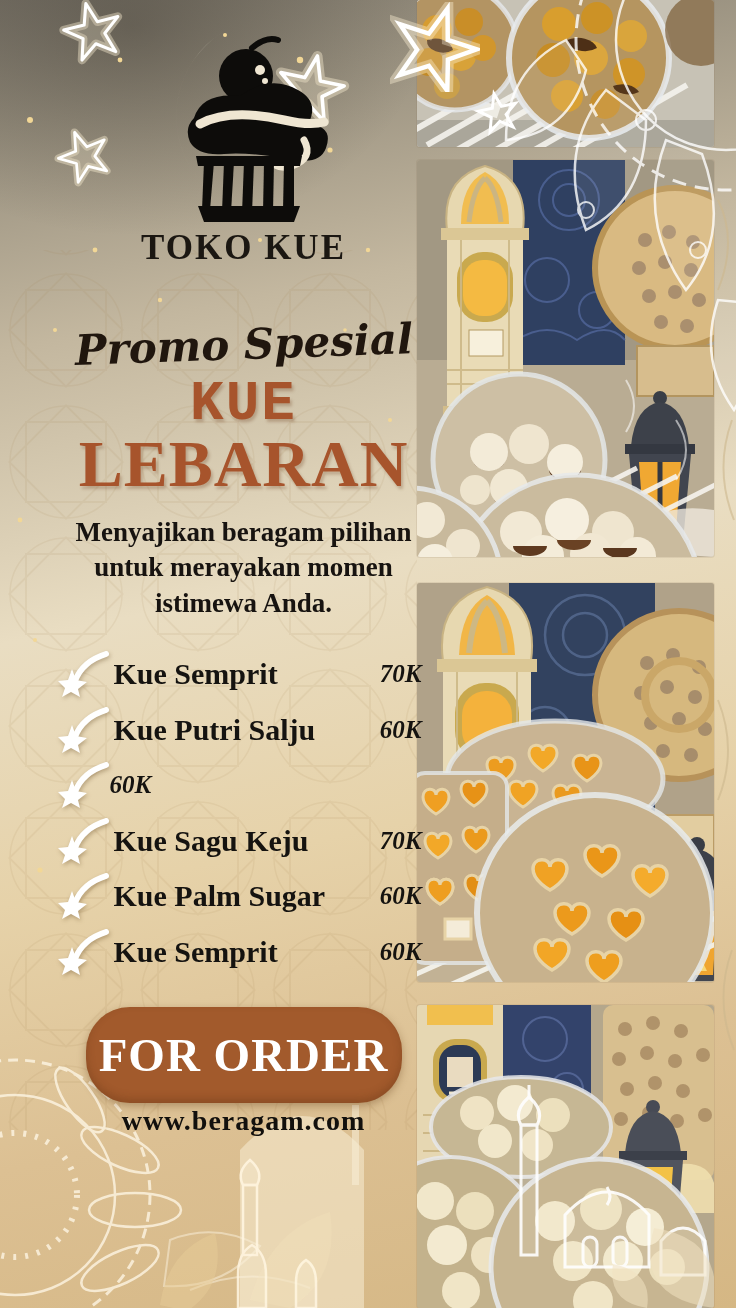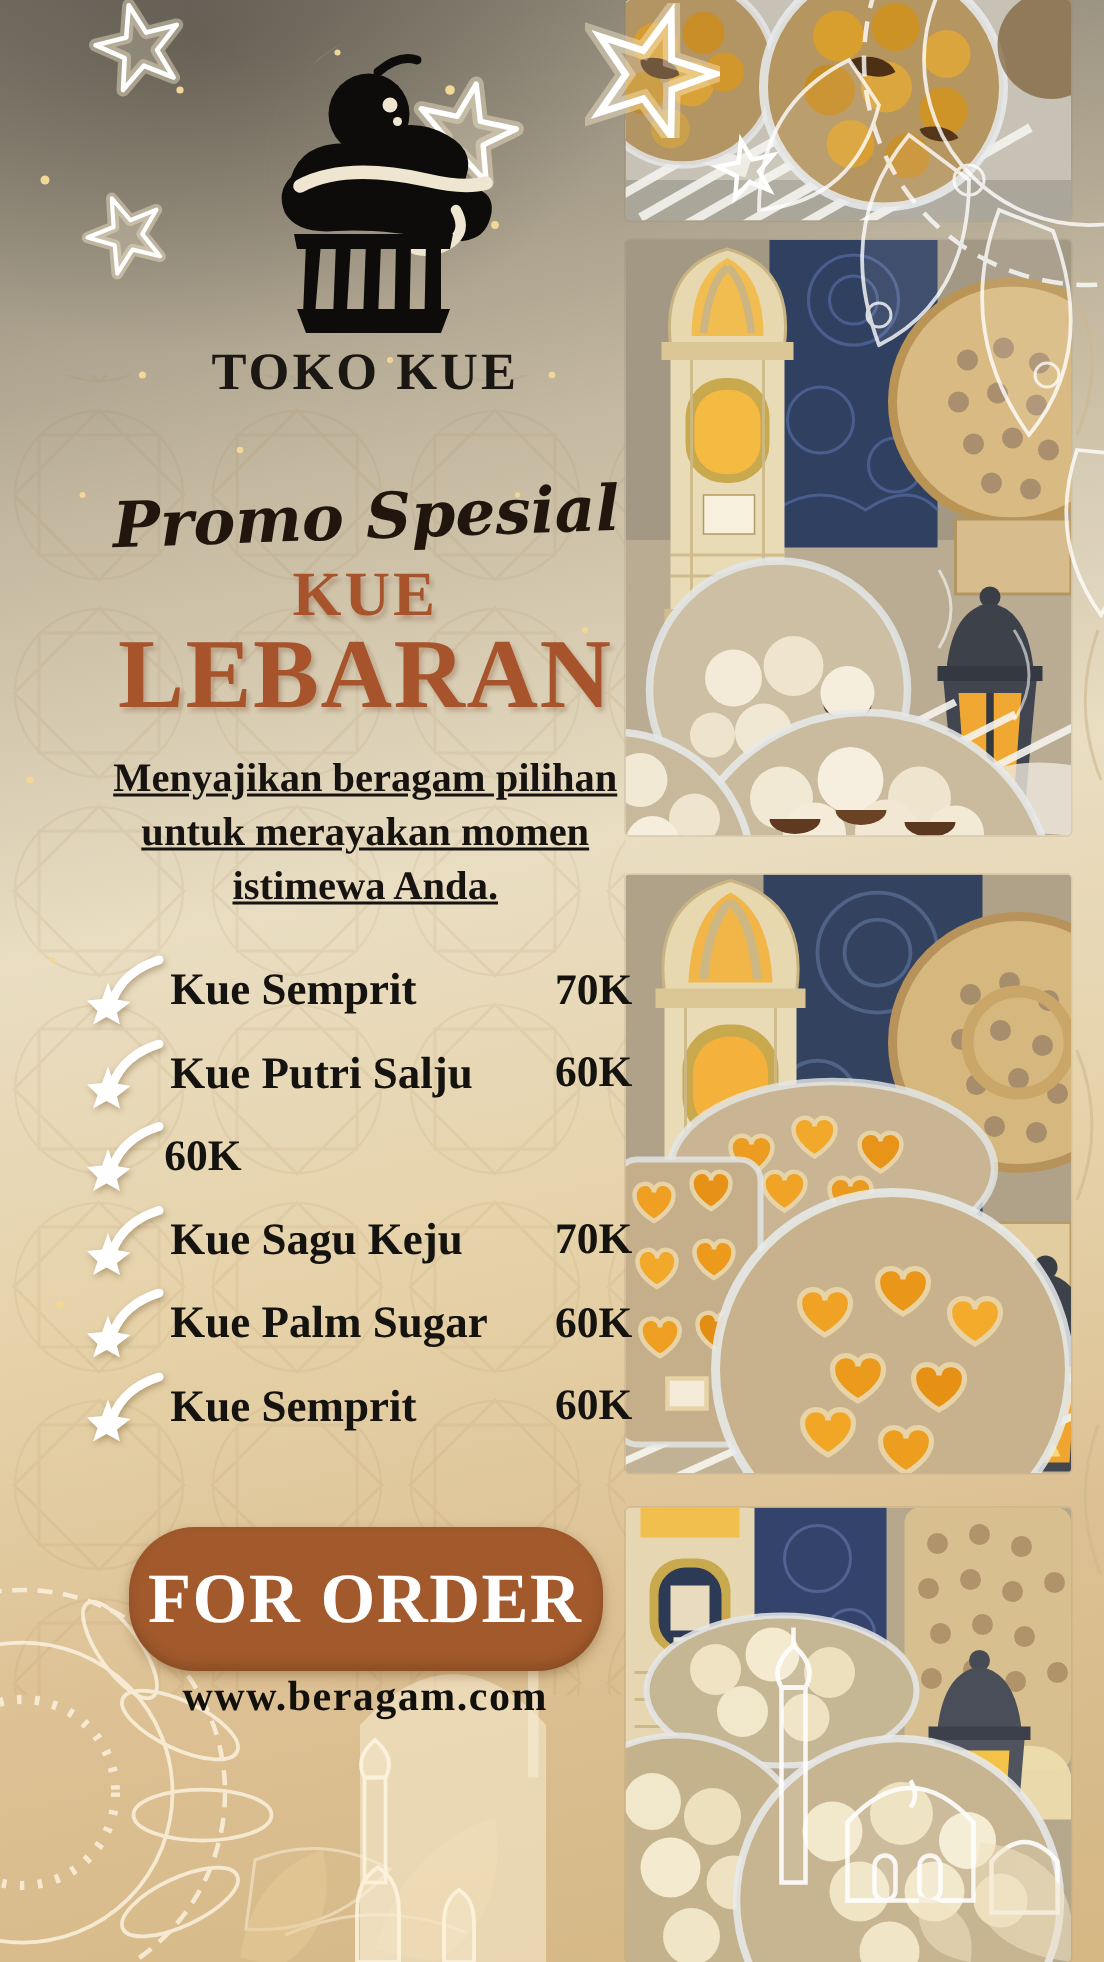--- a/index.html
+++ b/index.html
@@ -11,31 +11,31 @@
     background:radial-gradient(420px 300px at 18% 2%,rgba(40,36,30,.35),rgba(40,36,30,0) 70%);}
   .left-col{position:absolute;left:0;top:0;width:487px;height:1308px;z-index:3;
     display:flex;flex-direction:column;align-items:center;}
   .bg-deco{position:absolute;left:0;top:0;z-index:0;pointer-events:none;}
   .content{position:relative;z-index:2;display:flex;flex-direction:column;align-items:center;width:100%;}
   .brand-name{margin-top:2px;font-weight:700;font-size:35px;letter-spacing:2px;color:var(--ink,#1b1712);}
   .script{margin-top:52px;font-style:italic;font-weight:700;font-size:42px;color:#20160e;
     font-family:"DejaVu Serif",serif;transform:rotate(-2deg);}
   .big-title{line-height:.98;text-align:center;font-weight:700;color:var(--accent,#a7542c);
     text-shadow:2px 3px 3px rgba(94,44,12,.25);}
-  .big-title .l1{font-size:42px;letter-spacing:2px;display:block;margin-top:8px;}
+  .big-title .l1{font-size:56px;letter-spacing:2px;display:block;margin-top:8px;font-family:Liberation Mono, monospace;}
   .big-title .l2{font-size:66px;letter-spacing:1px;display:block;}
   .desc{margin-top:18px;width:382px;text-align:center;font-weight:700;font-size:27px;
-    line-height:1.33;color:#171310;text-decoration:underline;}
+    line-height:1.33;color:#171310;}
   .menu{margin-top:24px;width:356px;display:flex;flex-direction:column;}
   .menu-row{display:flex;align-items:center;height:55.5px;}
   .star-bullet{width:52px;height:46px;flex:0 0 52px;margin-left:-8px;
     filter:drop-shadow(1px 2px 2px rgba(90,60,20,.35));}
   .menu-name{flex:1;font-weight:700;font-size:30px;color:#151310;padding-left:4px;}
-  .menu-price{font-weight:700;font-size:29px;color:#151310;}
-  .order-btn{margin-top:52px;width:316px;height:96px;border:none;cursor:pointer;
+  .menu-price{font-weight:700;font-size:25px;color:#151310;font-style:italic;}
+  .order-btn{margin-top:28px;width:316px;height:96px;border:none;cursor:pointer;
     background:var(--button-bg,#a25a2c);border-radius:44px;color:#fff;
     font-family:"Liberation Serif",serif;font-weight:700;font-size:47px;letter-spacing:1px;
     box-shadow:0 3px 8px rgba(90,50,15,.35), inset 0 -4px 8px rgba(70,35,10,.25);}
   .phone{margin-top:22px;font-weight:700;font-size:45px;color:#12100d;letter-spacing:0;}
   .website{margin-top:2px;font-weight:700;font-size:28px;color:#12100d;letter-spacing:1px;}
   .right-col{position:absolute;left:417px;top:0;width:297px;height:1308px;z-index:2;}
   .photo{position:absolute;left:0;width:297px;overflow:hidden;border-radius:3px;
     box-shadow:0 0 0 1px rgba(120,100,70,.12);}
   .photo svg{display:block;}
   .overlay{position:absolute;z-index:4;pointer-events:none;}

